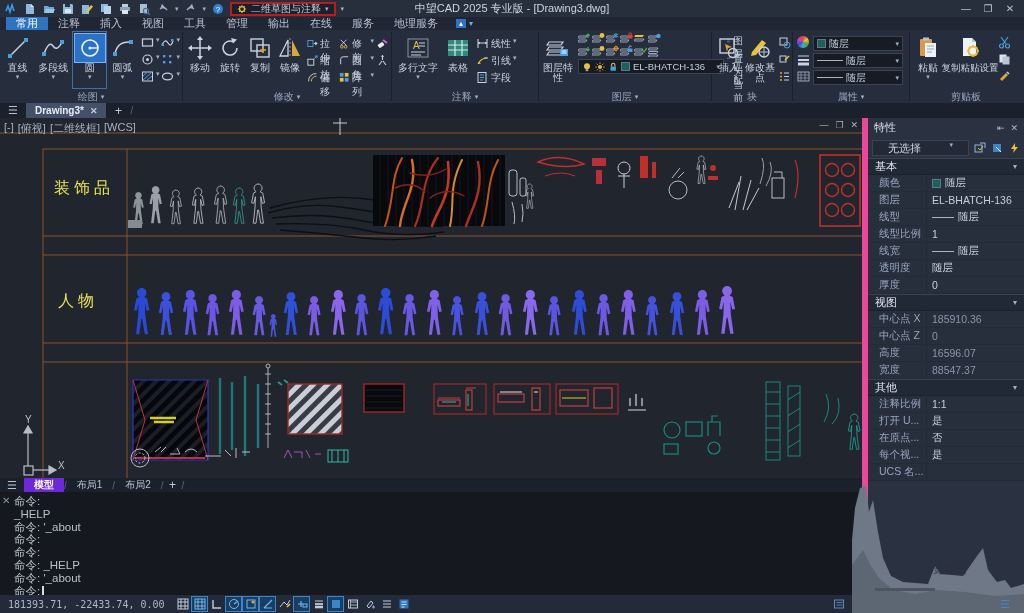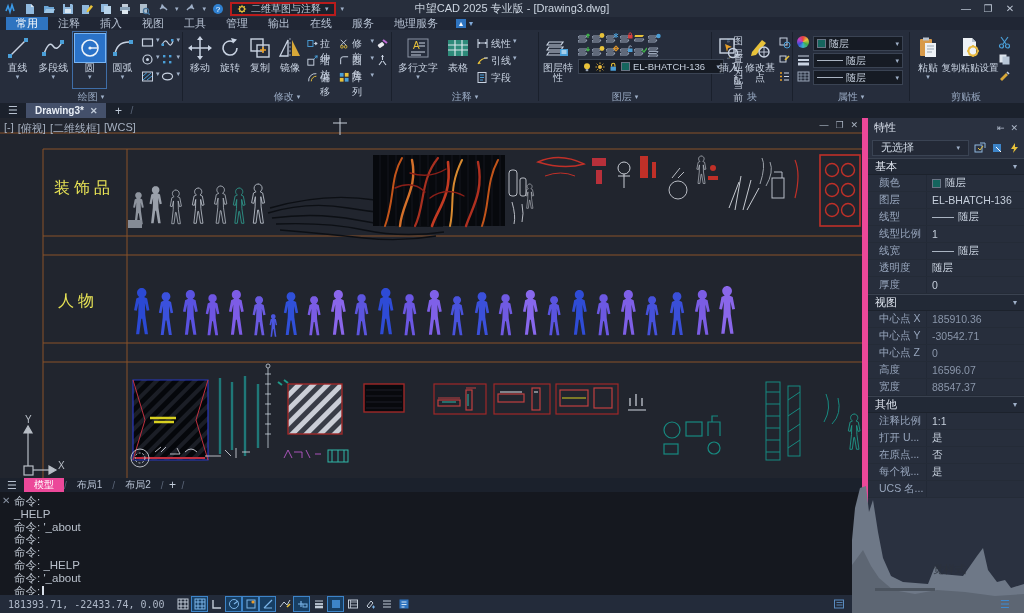--- a/index.html
+++ b/index.html
@@ -59,34 +59,34 @@
   .vpc{position:absolute;left:4px;top:3px;font-size:11px;color:#a7b1c1;display:flex;gap:4px;z-index:3}
   .mdictl{position:absolute;right:4px;top:2px;display:flex;gap:7px;color:#aab4c2;font-size:9px;z-index:3}
   .rowlab{position:absolute;color:#e8e455;font-size:16px;letter-spacing:4px;z-index:3}
   .ucslab{position:absolute;color:#b8bec6;font-size:10px;z-index:3}
 
   
   .pal{position:absolute;left:862px;top:118px;width:162px;height:495px;background:#2a3140;border-left:6px solid #ec4899;font-size:11px;color:#c2cbd8;z-index:10}
   .pal-h{height:19px;display:flex;align-items:center;padding:0 6px;color:#dce3ee;font-size:11px}
   .pal-h .ic{margin-left:auto;display:flex;gap:6px;color:#aeb8c8;font-size:9px}
   .pal-sel{height:21px;display:flex;align-items:center;gap:4px;padding:0 4px}
-  .sel-box{flex:1;display:flex;align-items:center;background:#232936;border:1px solid #3a4353;height:16px;padding:0 8px;color:#cfd8e4}
+  .sel-box{flex:1;display:flex;align-items:flex-start;background:#232936;border:1px solid #3a4353;height:16px;padding:0 15px;color:#cfd8e4}
   .sel-box .c{margin-left:auto;font-size:7px;color:#9fb0c8}
   .sel-ic{width:13px;height:13px;display:flex;align-items:center;justify-content:center}
   .sec{height:17px;background:#222936;display:flex;align-items:center;padding:0 7px;color:#e2e8f2;border-top:1px solid #3a4250;border-bottom:1px solid #1c222c;font-size:11px}
   .sec .c{margin-left:auto;font-size:8px;color:#9fb0c8}
   .prow{height:17px;display:flex;align-items:center;border-bottom:1px solid #242b37;background:#272e3c}
   .pl{width:58px;padding-left:11px;color:#97a5bc;white-space:nowrap;overflow:hidden;font-size:10.5px}
   .pv{flex:1;align-self:stretch;display:flex;align-items:center;gap:4px;padding-left:5px;border-left:1px solid #222936;color:#c6cfdc;white-space:nowrap;overflow:hidden;font-size:10.5px}
   .pv .dash{width:22px;height:1px;background:#aab4c2}
 
   
   .laytabs{position:absolute;left:0;top:478px;width:862px;height:14px;background:#1b212c;display:flex;align-items:stretch;z-index:6}
   .ltab{padding:0 10px;display:flex;align-items:center;font-size:10px;color:#b6c1d2}
-  .ltab.active{background:#ec4899;color:#fff;font-weight:normal}
+  .ltab.active{background:#6d28d9;color:#fff;font-weight:bold}
 
   
   .cmd{position:absolute;left:0;top:492px;width:862px;height:103px;background:#15181f;z-index:5;font-family:"DejaVu Sans Mono",monospace;color:#b9c0cb;font-size:11.5px;padding:3px 2px 0 14px;line-height:12.8px}
   .cmd .closex{position:absolute;left:2px;top:3px;color:#8892a2;font-size:10px}
   .cursor{display:inline-block;width:2px;height:11px;background:#d8dee8;vertical-align:-2px;margin-left:2px}
 
   
   .status{position:absolute;left:0;top:595px;width:1024px;height:18px;background:#232b3a;display:flex;align-items:center;z-index:6}
   .coords{width:175px;padding-left:8px;font-size:10px;color:#aeb8c8;font-family:"DejaVu Sans Mono",monospace;white-space:nowrap}
   .sics{display:flex;gap:2px;align-items:center}
@@ -1078,26 +1078,20 @@
         <span>视图</span>
         <span class="c">▾</span>
       </div>
     <div class="prow">
         <span class="pl">中心点 X</span>
         <span class="pv" style="color:#8a96aa">
           <span>185910.36</span>
         </span>
       </div>
     <div class="prow">
-        <span class="pl">中心点 Y</span>
-        <span class="pv" style="color:#8a96aa">
-          <span>-30542.71</span>
-        </span>
-      </div>
-    <div class="prow">
         <span class="pl">中心点 Z</span>
         <span class="pv" style="color:#8a96aa">
           <span>0</span>
         </span>
       </div>
     <div class="prow">
         <span class="pl">高度</span>
         <span class="pv" style="color:#8a96aa">
           <span>16596.07</span>
         </span>

